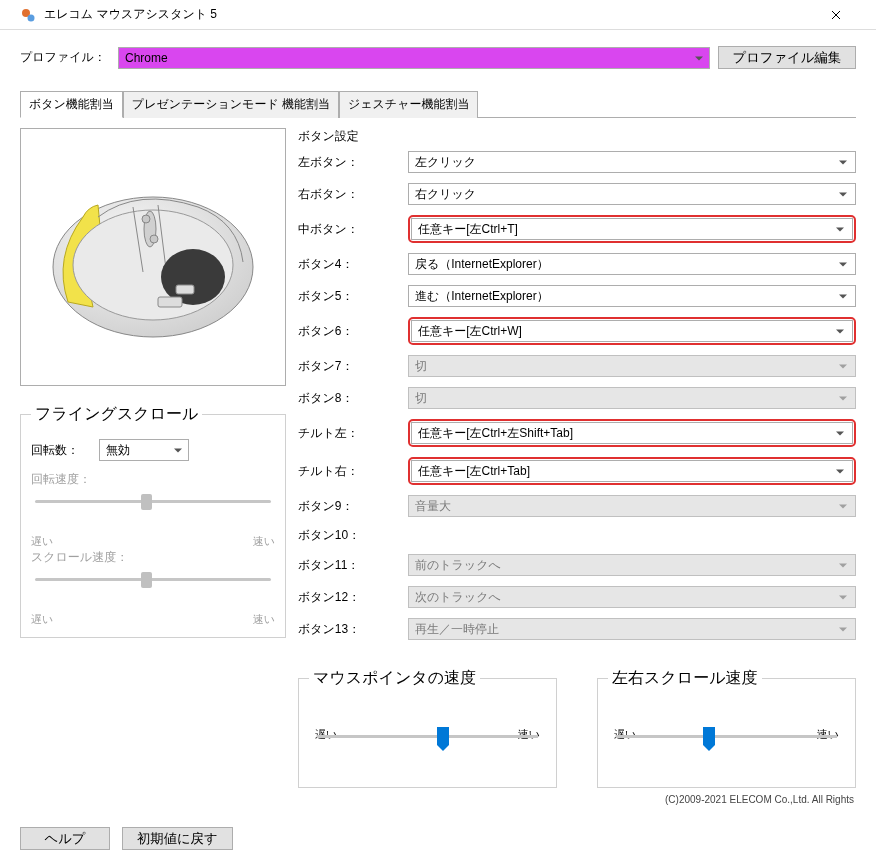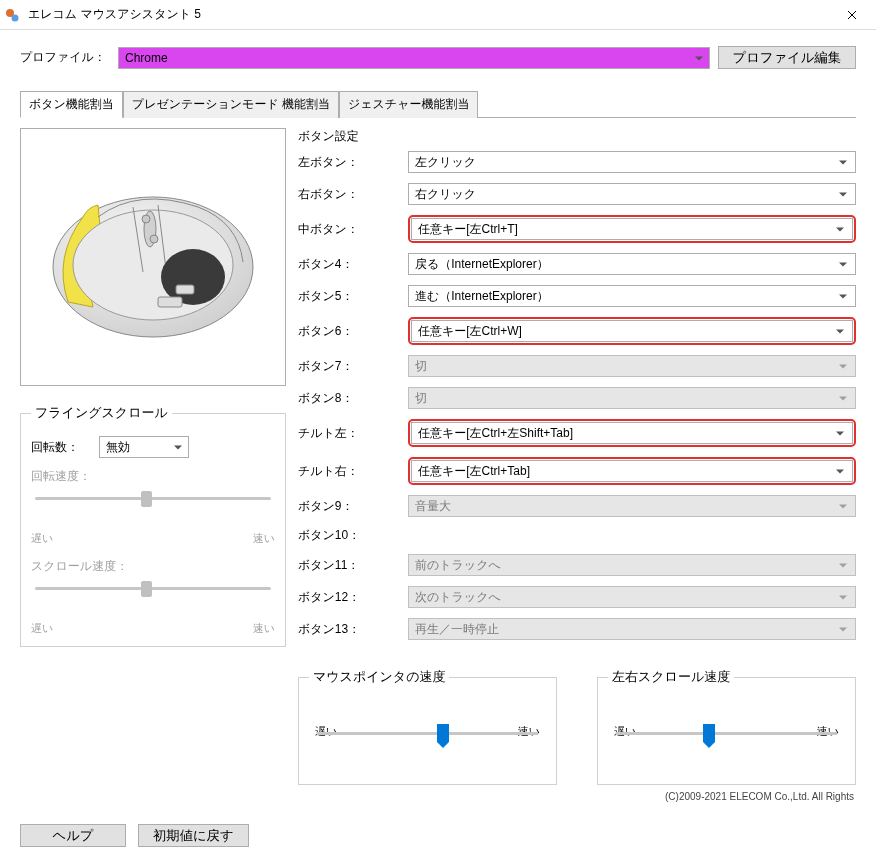--- a/index.html
+++ b/index.html
@@ -9,21 +9,21 @@
   background: #fff;
   color: #000;
   width: 876px;
   height: 854px;
   overflow: hidden;
 }
 .titlebar {
   height: 30px;
   display: flex;
   align-items: center;
-  padding: 0 4px;
+  padding: 0 20px;
   border-bottom: 1px solid #ddd;
 }
 .titlebar .app-icon {
   width: 16px; height: 16px; margin-right: 8px;
   position: relative;
 }
 .titlebar .app-icon svg { width: 16px; height: 16px; }
 .titlebar .title { flex: 1; }
 .titlebar .close {
   width: 40px; height: 30px;
@@ -72,21 +72,21 @@
   width: 266px; height: 258px;
   border: 1px solid #adadad;
   background: #fff;
   display: flex; align-items: center; justify-content: center;
 }
 .mouse-img { width: 230px; height: 200px; }
 .fieldset {
   border: 1px solid #d0d0d0; padding: 10px 10px;
   margin-top: 18px;
 }
-.fieldset > legend { padding: 0 4px; font-size: 13px; }
+.fieldset > legend { padding: 0 4px; font-size: 16px; }
 .fs-row { display: flex; align-items: center; gap: 8px; margin: 4px 0 10px 0; }
 .fs-row label { width: 60px; }
 .small-select {
   width: 90px; height: 22px; border: 1px solid #adadad;
   background: #fff; padding: 0 6px; position: relative;
   display: flex; align-items: center;
 }
 .small-select:after {
   content: ""; position: absolute; right: 6px; top: 50%;
   transform: translateY(-40%);
@@ -212,21 +212,21 @@
         </div>
         <div class="disabled-label">回転速度：</div>
         <div class="slider">
           <div class="track"></div>
             <div class="thumb" style="left:45%;"></div>
         </div>
         <div class="slider-labels">
           <span class="disabled-label">遅い</span>
           <span class="disabled-label">速い</span>
         </div>
-        <div class="disabled-label" style="margin-top:12px">スクロール速度：</div>
+        <div class="disabled-label" style="margin-top:0">スクロール速度：</div>
         <div class="slider">
           <div class="track"></div>
             <div class="thumb" style="left:45%;"></div>
         </div>
         <div class="slider-labels">
           <span class="disabled-label">遅い</span>
           <span class="disabled-label">速い</span>
         </div>
       </fieldset>
     </div>
@@ -368,17 +368,17 @@
           </div>
         </fieldset>
       </div>
       <div class="copyright">(C)2009-2021 ELECOM Co.,Ltd. All Rights</div>
     </div>
   </div>
 </div>
 
 <div class="footer">
   <div class="footer-row1">
-    <button class="btn" style="width:106px">ヘルプ</button>
+    <button class="btn" style="width:90px">ヘルプ</button>
     <button class="btn">初期値に戻す</button>
   </div>
 
 </div>
 
 </body></html>

